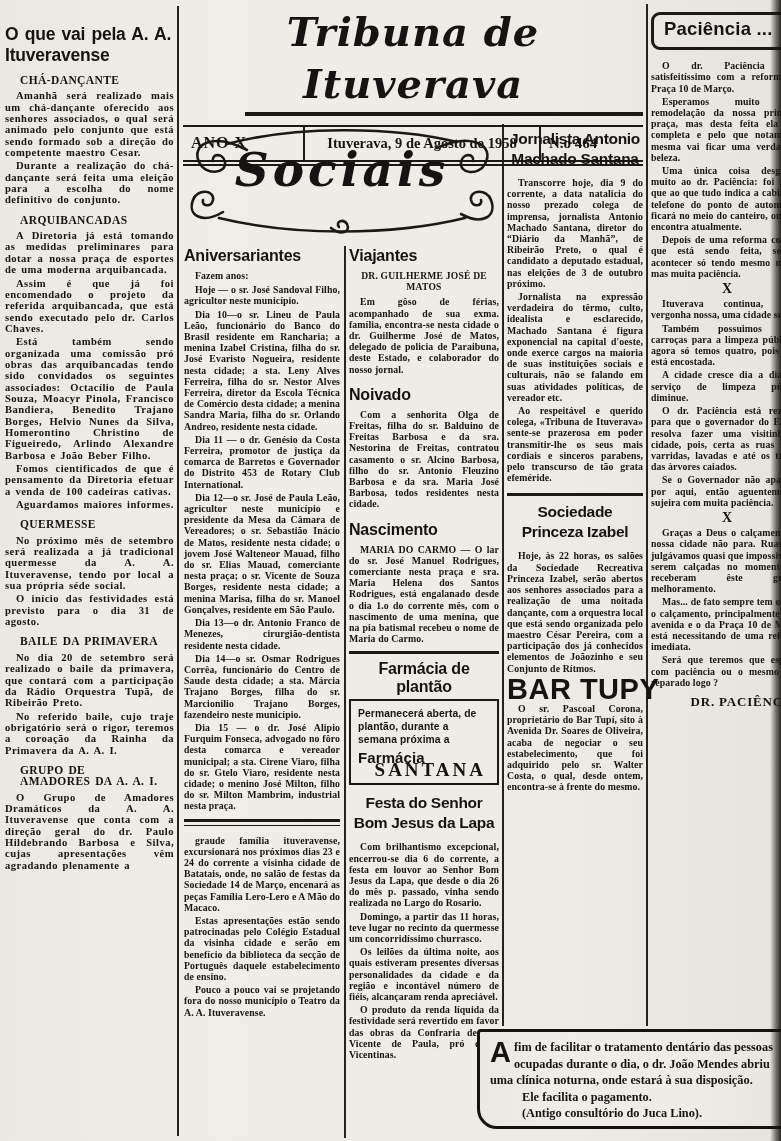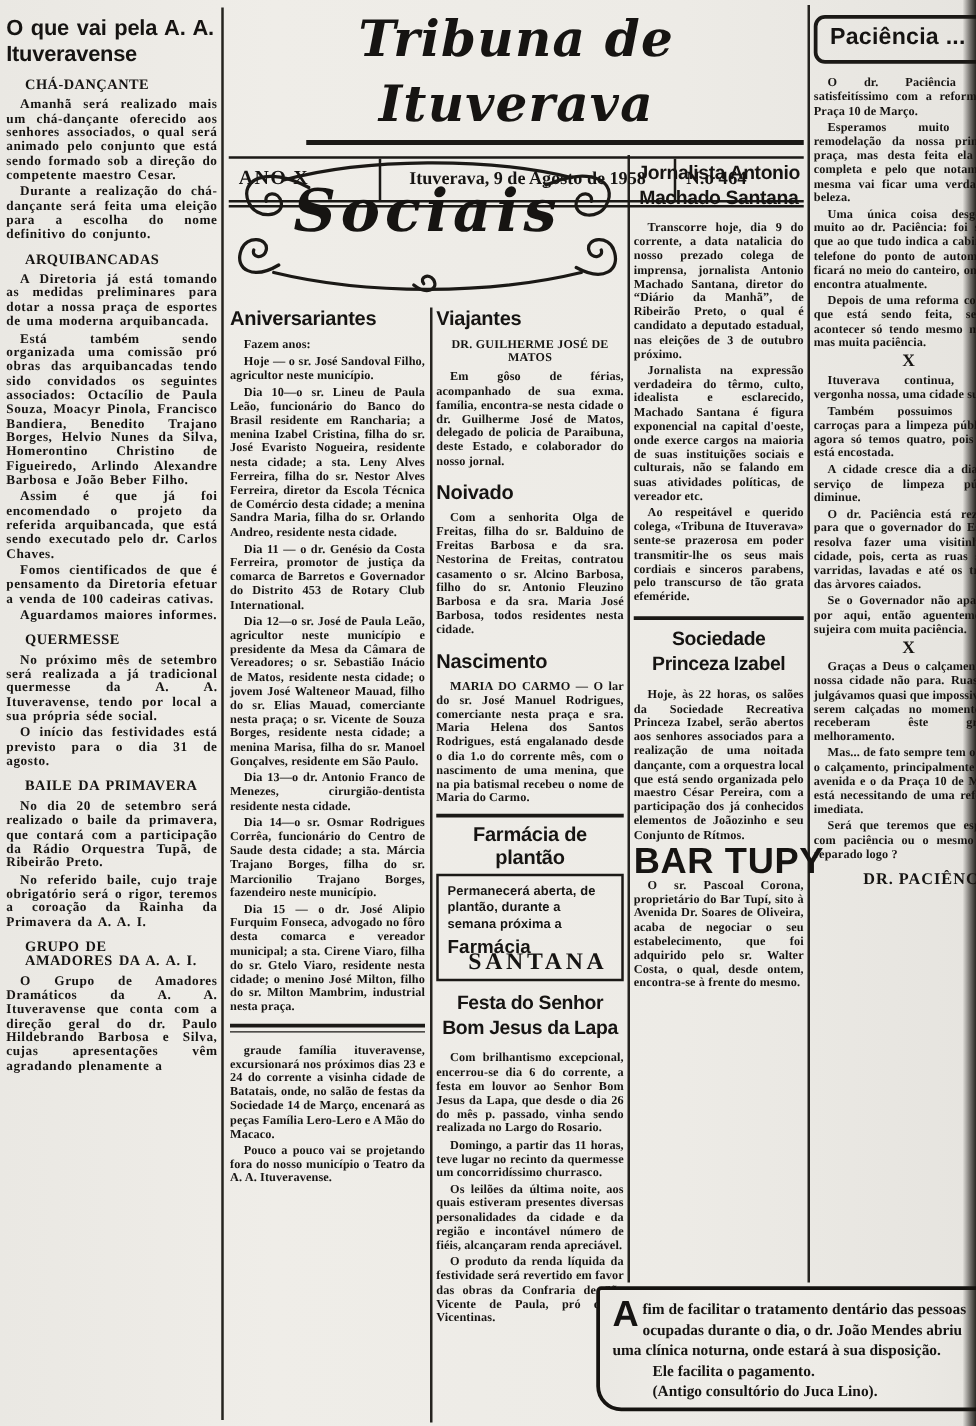--- a/index.html
+++ b/index.html
@@ -6,21 +6,21 @@
   .page{position:relative;width:781px;height:1141px;overflow:hidden;
         background:linear-gradient(90deg,#eae8e3 0%,#efede8 28%,#edebe6 70%,#e6e4df 100%);
         color:#161412;font-family:"Liberation Serif","DejaVu Serif",serif;}
   .edge-shadow{position:absolute;top:0;right:0;width:11px;height:100%;z-index:60;
         background:linear-gradient(to right,rgba(20,18,15,0),rgba(25,22,18,.55) 55%,rgba(18,16,12,.9));}
   .vrule{position:absolute;width:1.5px;background:#262420;}
   .col{position:absolute;font-size:9.8px;line-height:11.2px;font-weight:bold;letter-spacing:.1px;}
   .par{margin:0 0 2px;text-indent:11px;text-align:justify;}
   .col1{font-size:10.6px;line-height:11.35px;letter-spacing:.45px;word-spacing:1.6px;}
   .col1-title{font-family:"Liberation Sans","DejaVu Sans",sans-serif;font-weight:bold;
-        font-size:17.5px;line-height:21px;margin:4px 0 4px;letter-spacing:-.2px;}
+        font-size:17.5px;line-height:21px;margin:16px 0 4px;letter-spacing:-.2px;}
   .caps-head{font-size:11.5px;letter-spacing:.4px;margin:9px 15px 4px;font-weight:bold;}
   .sans-head{font-family:"Liberation Sans","DejaVu Sans",sans-serif;font-weight:bold;
         font-size:16px;line-height:18px;margin:0 0 5px;letter-spacing:-.2px;}
   .subcaps{text-align:center;font-size:9.6px;margin:2px 0 4px;letter-spacing:.2px;}
   .intro-line{text-indent:11px;margin:0 0 3px;}
   
   .masthead{position:absolute;left:183px;top:6px;width:460px;}
   .mast-title{font-family:"DejaVu Serif",serif;font-style:italic;font-weight:bold;
         font-size:40px;line-height:52px;text-align:center;letter-spacing:1px;}
   .mast-rule{height:3.5px;background:#1b1916;margin:2px 0 0 62px;}
@@ -74,22 +74,22 @@
   <div class="col col1" style="left:5px;top:8px;width:169px;">
     <h1 class="col1-title">O que vai pela A. A. Ituveravense</h1>
     <h2 class="caps-head">CHÁ-DANÇANTE</h2>
     <div>
         <p class="par">Amanhã será realizado mais um chá-dançante oferecido aos senhores associados, o qual será animado pelo conjunto que está sendo formado sob a direção do competente maestro Cesar.</p>
         <p class="par">Durante a realização do chá-dançante será feita uma eleição para a escolha do nome definitivo do conjunto.</p>
       </div>
     <h2 class="caps-head">ARQUIBANCADAS</h2>
     <div>
         <p class="par">A Diretoria já está tomando as medidas preliminares para dotar a nossa praça de esportes de uma moderna arquibancada.</p>
+        <p class="par">Assim é que já foi encomendado o projeto da referida arquibancada, que está sendo executado pelo dr. Carlos Chaves.</p>
         <p class="par">Está também sendo organizada uma comissão pró obras das arquibancadas tendo sido convidados os seguintes associados: Octacílio de Paula Souza, Moacyr Pinola, Francisco Bandiera, Benedito Trajano Borges, Helvio Nunes da Silva, Homerontino Christino de Figueiredo, Arlindo Alexandre Barbosa e João Beber Filho.</p>
-        <p class="par">Assim é que já foi encomendado o projeto da referida arquibancada, que está sendo executado pelo dr. Carlos Chaves.</p>
         <p class="par">Fomos cientificados de que é pensamento da Diretoria efetuar a venda de 100 cadeiras cativas.</p>
         <p class="par">Aguardamos maiores informes.</p>
       </div>
     <h2 class="caps-head">QUERMESSE</h2>
     <div>
         <p class="par">No próximo mês de setembro será realizada a já tradicional quermesse da A. A. Ituveravense, tendo por local a sua própria séde social.</p>
         <p class="par">O início das festividades está previsto para o dia 31 de agosto.</p>
       </div>
     <h2 class="caps-head">BAILE DA PRIMAVERA</h2>
     <div>
@@ -136,20 +136,21 @@
         <p class="par">Dia 10—o sr. Lineu de Paula Leão, funcionário do Banco do Brasil residente em Rancharia; a menina Izabel Cristina, filha do sr. José Evaristo Nogueira, residente nesta cidade; a sta. Leny Alves Ferreira, filha do sr. Nestor Alves Ferreira, diretor da Escola Técnica de Comércio desta cidade; a menina Sandra Maria, filha do sr. Orlando Andreo, residente nesta cidade.</p>
         <p class="par">Dia 11 — o dr. Genésio da Costa Ferreira, promotor de justiça da comarca de Barretos e Governador do Distrito 453 de Rotary Club International.</p>
         <p class="par">Dia 12—o sr. José de Paula Leão, agricultor neste município e presidente da Mesa da Câmara de Vereadores; o sr. Sebastião Inácio de Matos, residente nesta cidade; o jovem José Walteneor Mauad, filho do sr. Elias Mauad, comerciante nesta praça; o sr. Vicente de Souza Borges, residente nesta cidade; a menina Marisa, filha do sr. Manoel Gonçalves, residente em São Paulo.</p>
         <p class="par">Dia 13—o dr. Antonio Franco de Menezes, cirurgião-dentista residente nesta cidade.</p>
         <p class="par">Dia 14—o sr. Osmar Rodrigues Corrêa, funcionário do Centro de Saude desta cidade; a sta. Márcia Trajano Borges, filha do sr. Marcionilio Trajano Borges, fazendeiro neste município.</p>
         <p class="par">Dia 15 — o dr. José Alipio Furquim Fonseca, advogado no fôro desta comarca e vereador municipal; a sta. Cirene Viaro, filha do sr. Gtelo Viaro, residente nesta cidade; o menino José Milton, filho do sr. Milton Mambrim, industrial nesta praça.</p>
       </div>
     <div class="double-rule"></div>
     <div>
         <p class="par">graude família ituveravense, excursionará nos próximos dias 23 e 24 do corrente a visinha cidade de Batatais, onde, no salão de festas da Sociedade 14 de Março, encenará as peças Família Lero-Lero e A Mão do Macaco.</p>
+        <p class="par">Estas apresentações estão sendo patrocinadas pelo Colégio Estadual da visinha cidade e serão em benefício da biblioteca da secção de Português daquele estabelecimento de ensino.</p>
         <p class="par">Pouco a pouco vai se projetando fora do nosso município o Teatro da A. A. Ituveravense.</p>
       </div>
   </div>
 
   <div class="col" style="left:349px;top:247px;width:150px;">
     <h2 class="sans-head">Viajantes</h2>
     <div class="subcaps">DR. GUILHERME JOSÉ DE MATOS</div>
     <div>
         <p class="par">Em gôso de férias, acompanhado de sua exma. família, encontra-se nesta cidade o dr. Guilherme José de Matos, delegado de policia de Paraibuna, deste Estado, e colaborador do nosso jornal.</p>
       </div>

